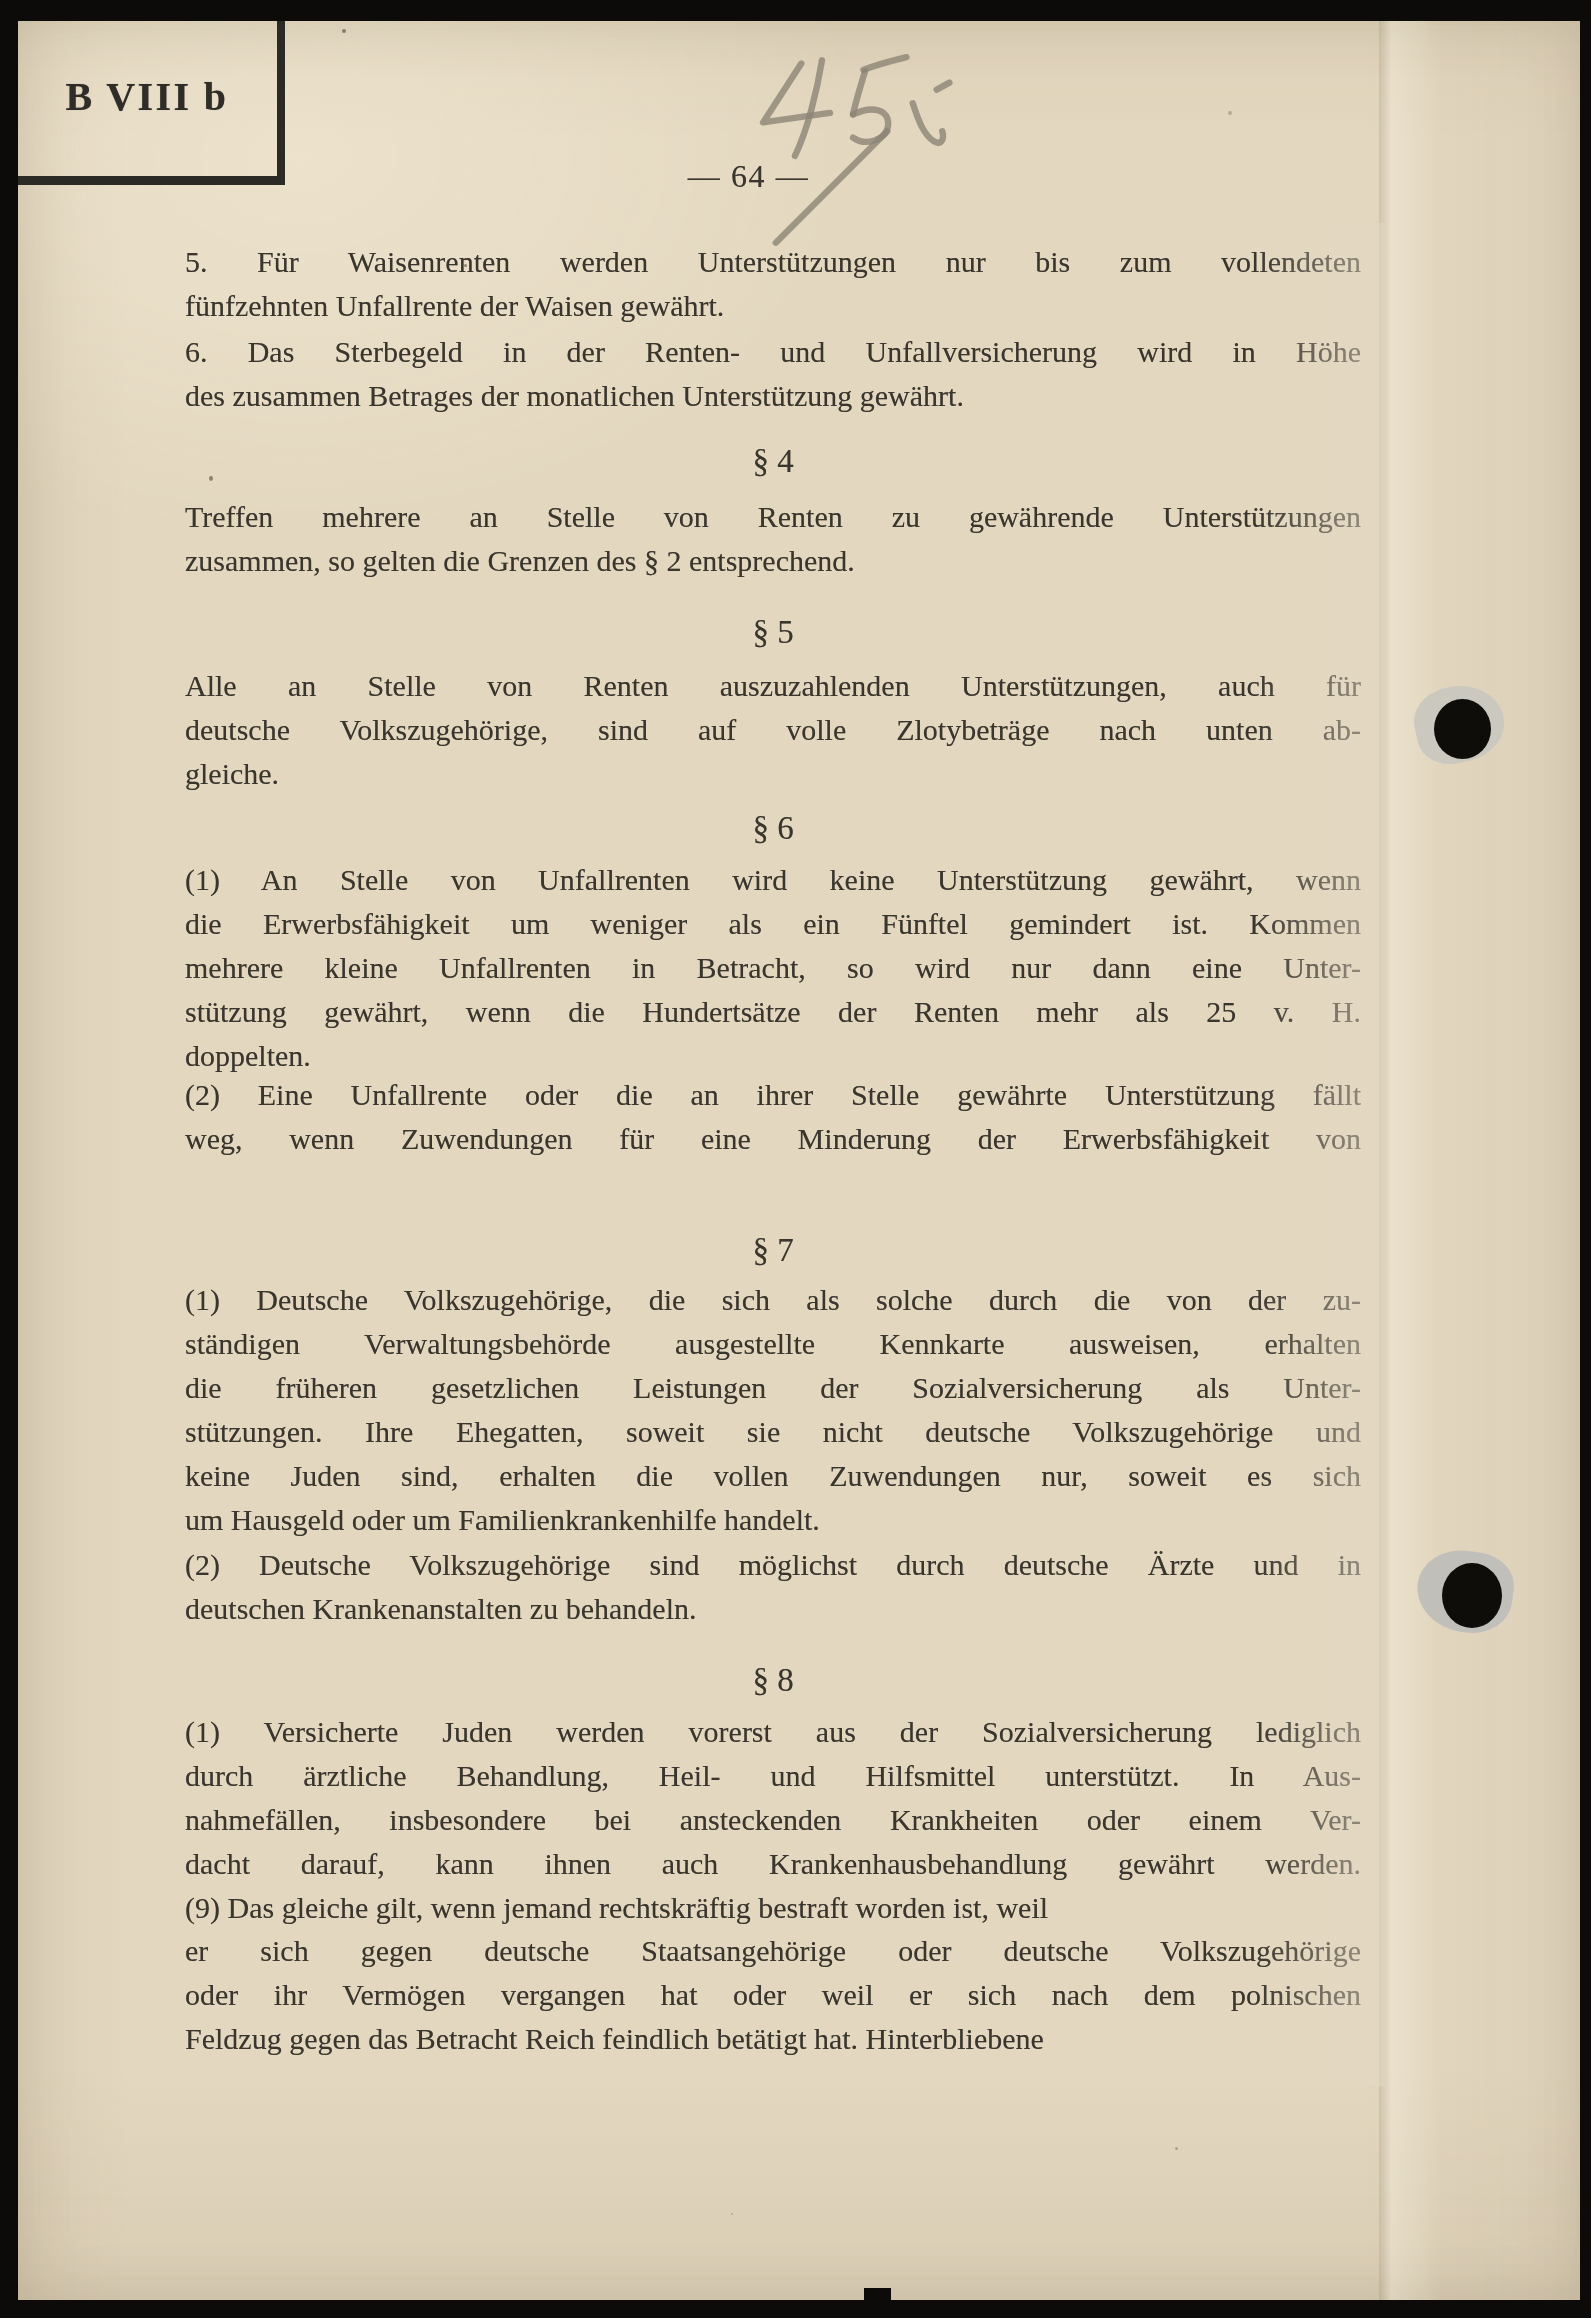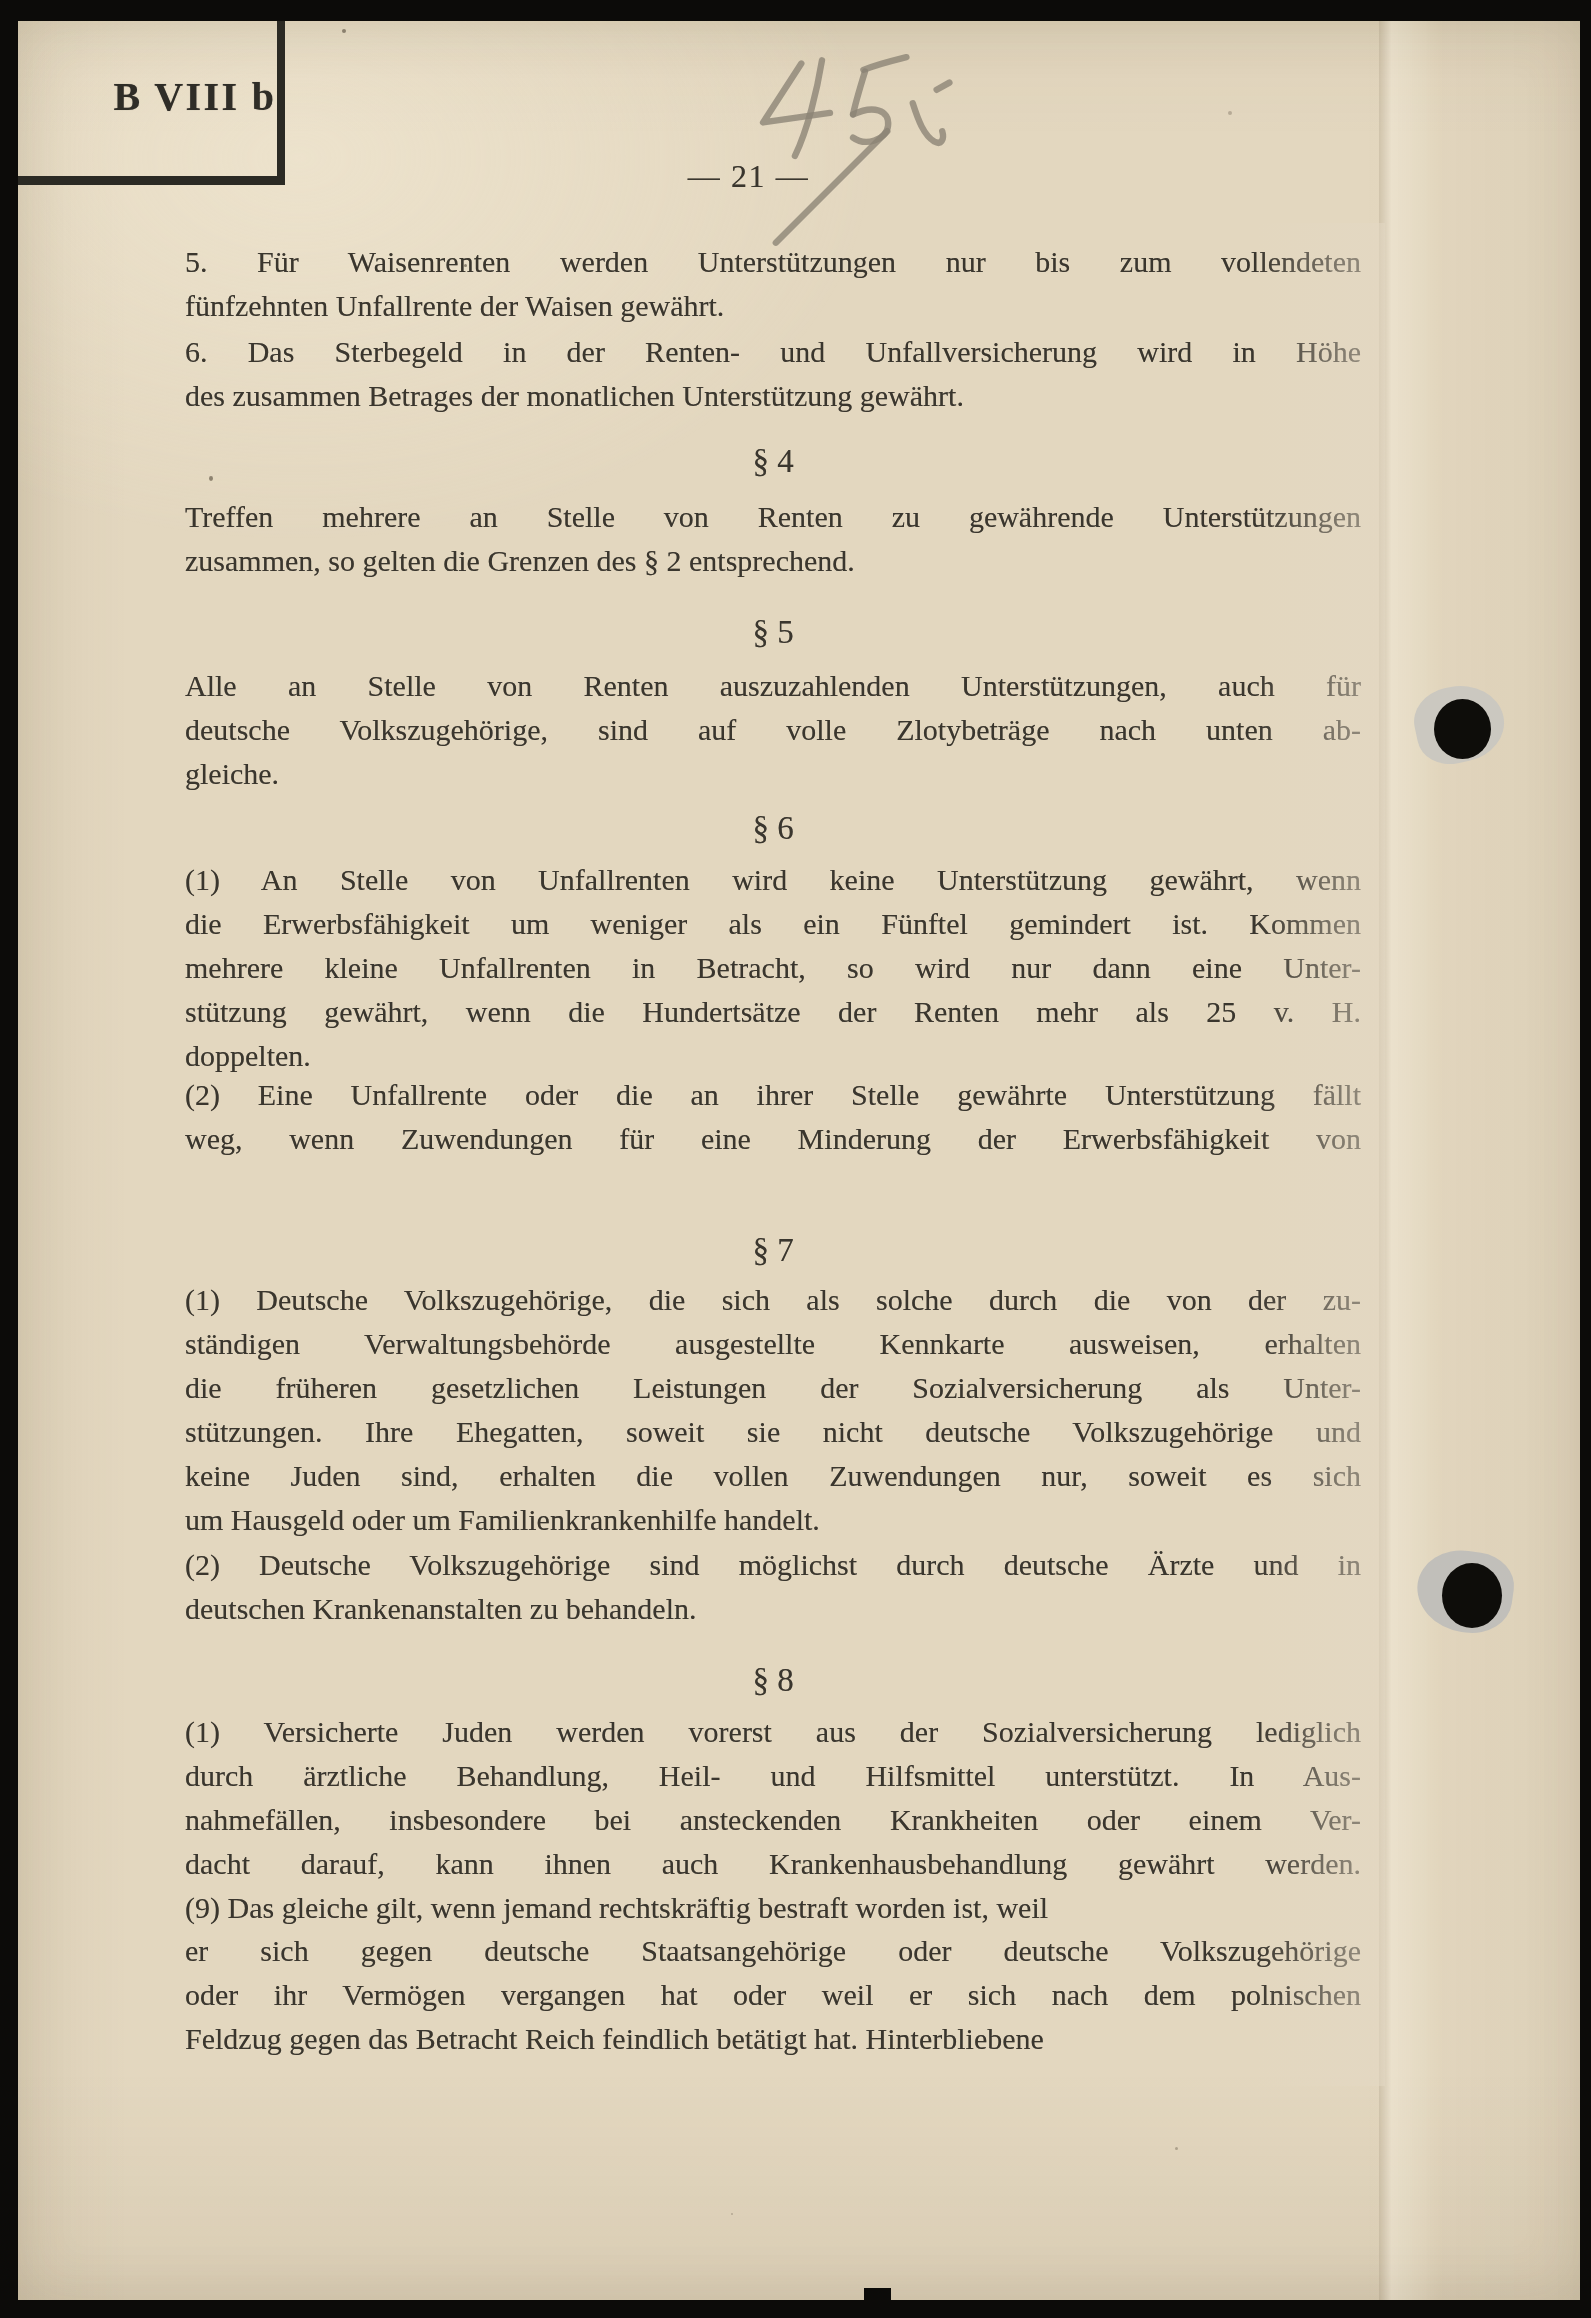--- a/index.html
+++ b/index.html
@@ -22,21 +22,21 @@
   }
   .crease{
     position:absolute;left:1379px;top:21px;bottom:19px;width:62px;
     background:linear-gradient(to right, rgba(110,95,70,.16), rgba(255,250,235,.30) 20%, rgba(255,250,235,.12) 70%, rgba(255,250,235,0));
     pointer-events:none;
   }
   .corner-box{
     position:absolute;left:17.5px;top:21px;width:267px;height:164px;
     border-right:8px solid #2b2a24;
     border-bottom:9.6px solid #2b2a24;
-    display:flex;align-items:center;justify-content:flex-end;
+    display:flex;align-items:center;justify-content:center;
     padding-bottom:4.8px;box-sizing:border-box;
   }
   .corner-label{
     font-weight:bold;font-size:40px;letter-spacing:2.4px;color:#2f2d27;
     text-shadow:0 0 0.8px rgba(47,45,39,.45);
   }
   .page-number{
     position:absolute;left:629px;top:158px;width:239px;
     text-align:center;font-size:32px;color:#3a362e;letter-spacing:1.6px;
     text-shadow:0 0 0.5px rgba(58,54,46,.5);
@@ -70,21 +70,21 @@
 <body>
 
 <div class="scan">
   <div class="paper"></div>
   <div class="crease"></div>
 
   <div class="corner-box">
     <div class="corner-label">B VIII b</div>
   </div>
 
-  <div class="page-number">— 21 —</div>
+  <div class="page-number">— 64 —</div>
 
   <svg class="handwriting" viewBox="0 0 290 265" aria-label="45 i">
     <path d="M 92 22 L 44 96 L 128 84"></path>
     <path d="M 118 18 C 112 55, 100 105, 84 138"></path>
     <path d="M 172 32 C 164 58, 159 76, 157 86"></path>
     <path d="M 157 86 C 182 74, 203 80, 201 100 C 199 119, 172 126, 157 115"></path>
     <path d="M 170 30 C 190 22, 208 18, 224 14"></path>
     <path d="M 232 72 C 239 94, 246 112, 259 120 C 268 125, 272 117, 269 107"></path>
     <path d="M 262 55 L 278 46"></path>
     <path d="M 60 247 L 200 107"></path>

